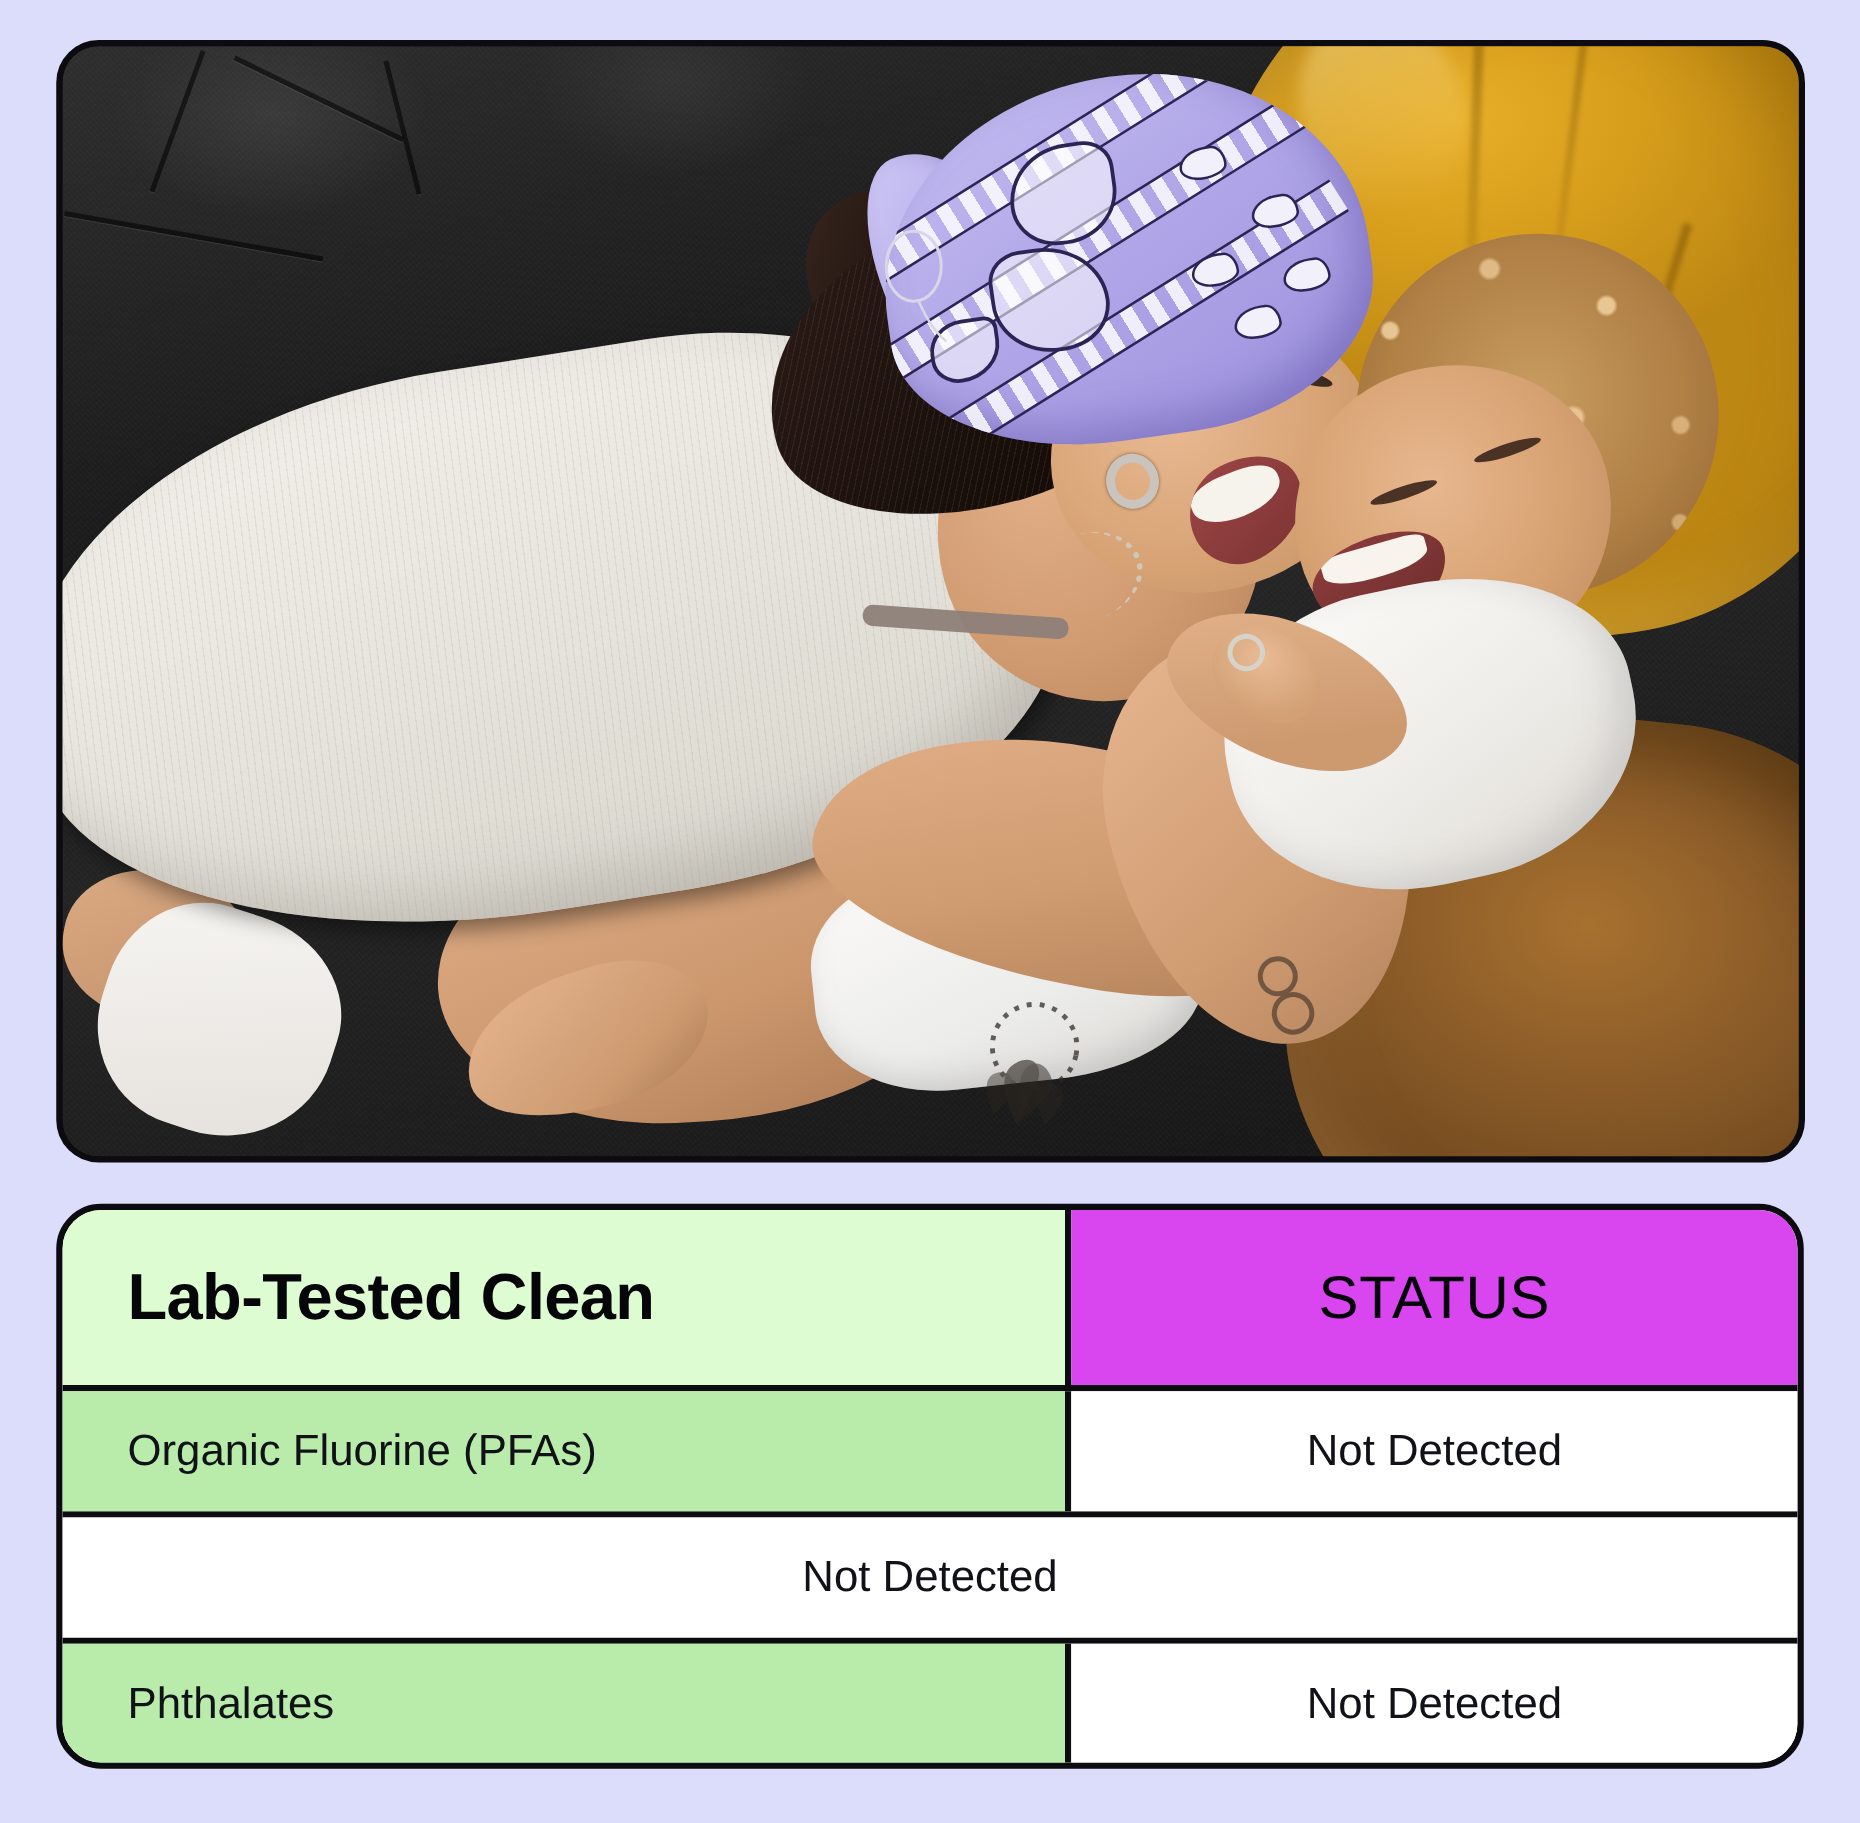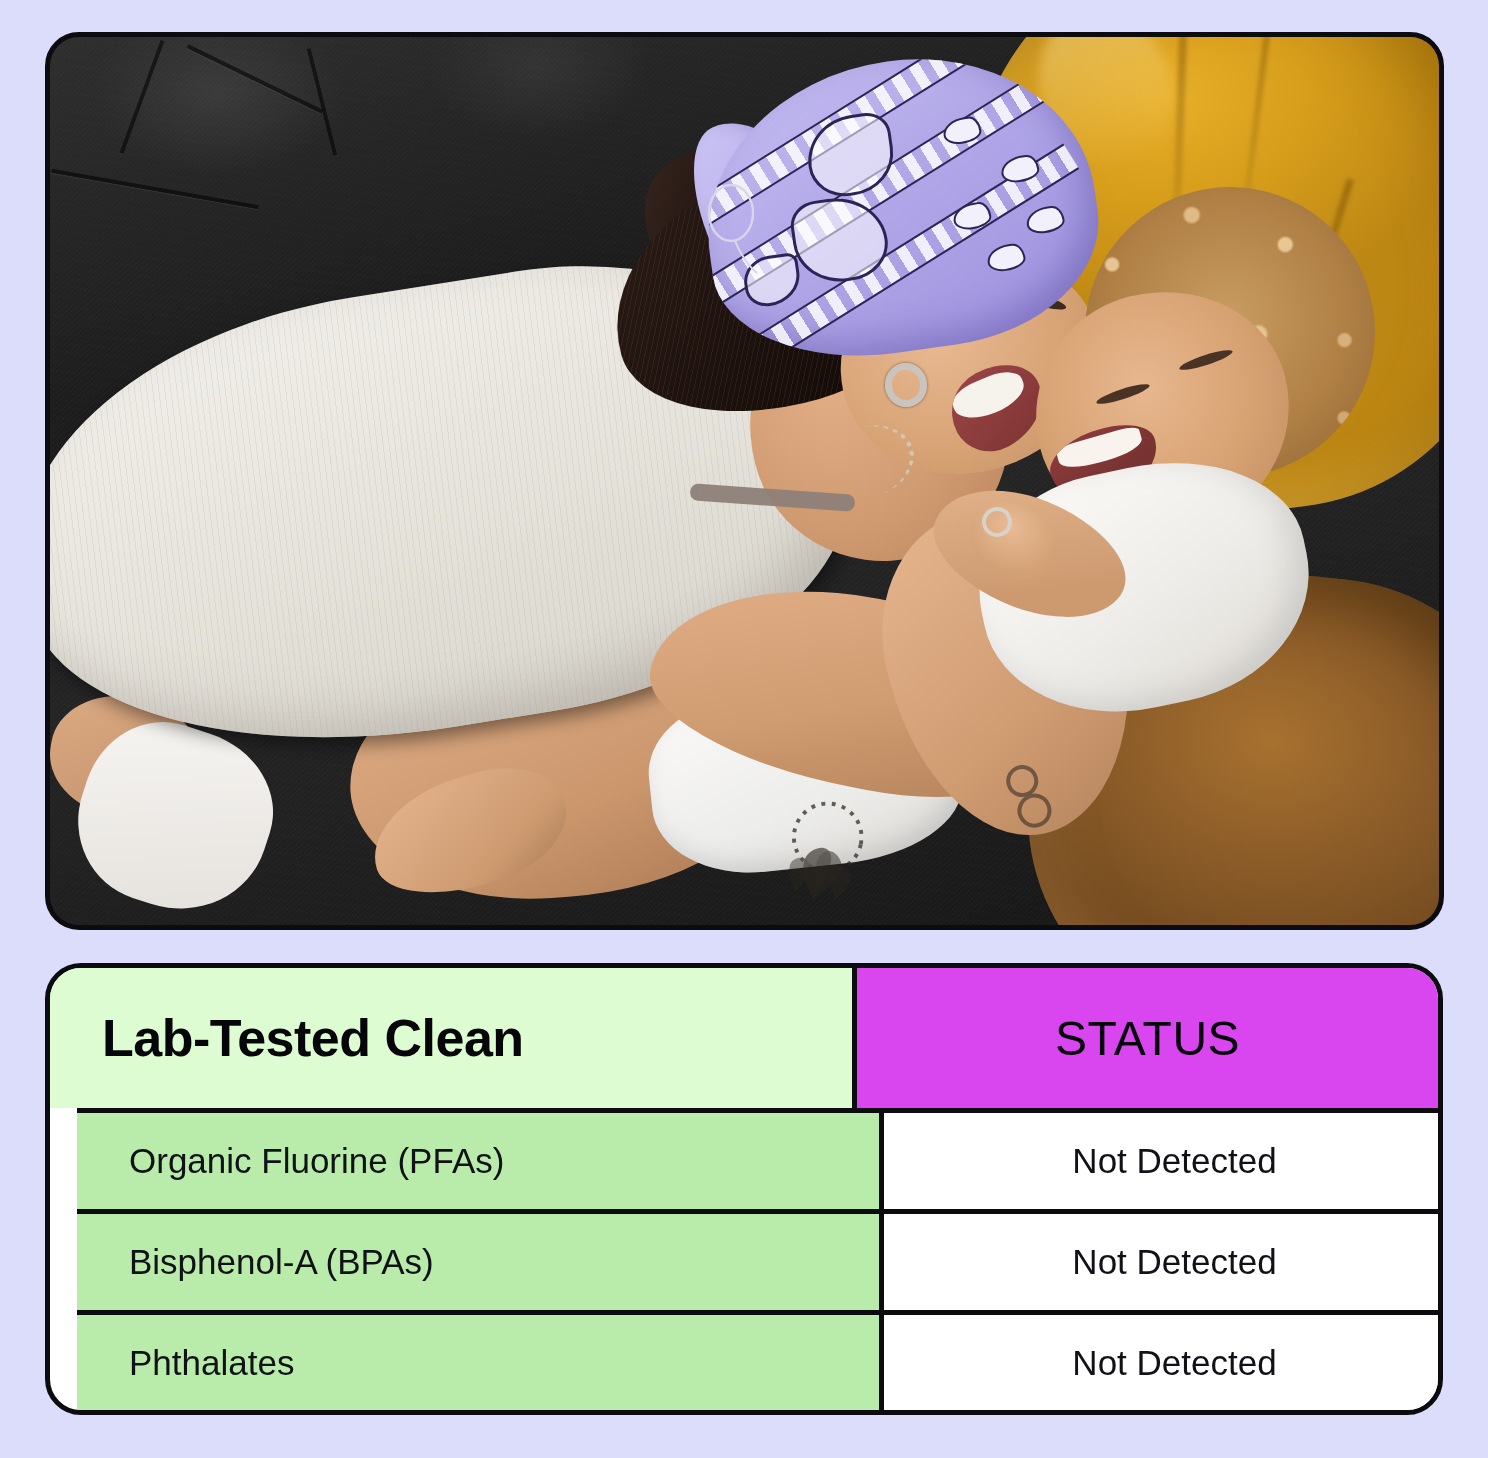--- a/index.html
+++ b/index.html
@@ -501,21 +501,21 @@
     border-radius: 36px;
     overflow: hidden;
     background: #ffffff;
     box-sizing: border-box;
   }
   .trow {
     display: flex;
     width: 100%;
     box-sizing: border-box;
   }
-  .trow + .trow { border-top: 5px solid #0b0b10; margin-left: 27px; }
+  .trow + .trow { border-top: 5px solid #0b0b10; }
   .cell-left {
     width: 807px;
     box-sizing: border-box;
     border-right: 5px solid #0b0b10;
     display: flex;
     align-items: center;
     padding-left: 52px;
   }
   .cell-right {
     flex: 1;
@@ -657,23 +657,20 @@
   <div class="trow data-row">
     <div class="cell-left">
       <span class="d-label">Organic Fluorine (PFAs)</span>
     </div>
     <div class="cell-right">
       <span class="d-status">Not Detected</span>
     </div>
   </div>
 
   <div class="trow data-row">
-    <div class="cell-left">
-      <span class="d-label">Bisphenol-A (BPAs)</span>
-    </div>
     <div class="cell-right">
       <span class="d-status">Not Detected</span>
     </div>
   </div>
 
   <div class="trow data-row">
     <div class="cell-left">
       <span class="d-label">Phthalates</span>
     </div>
     <div class="cell-right">

